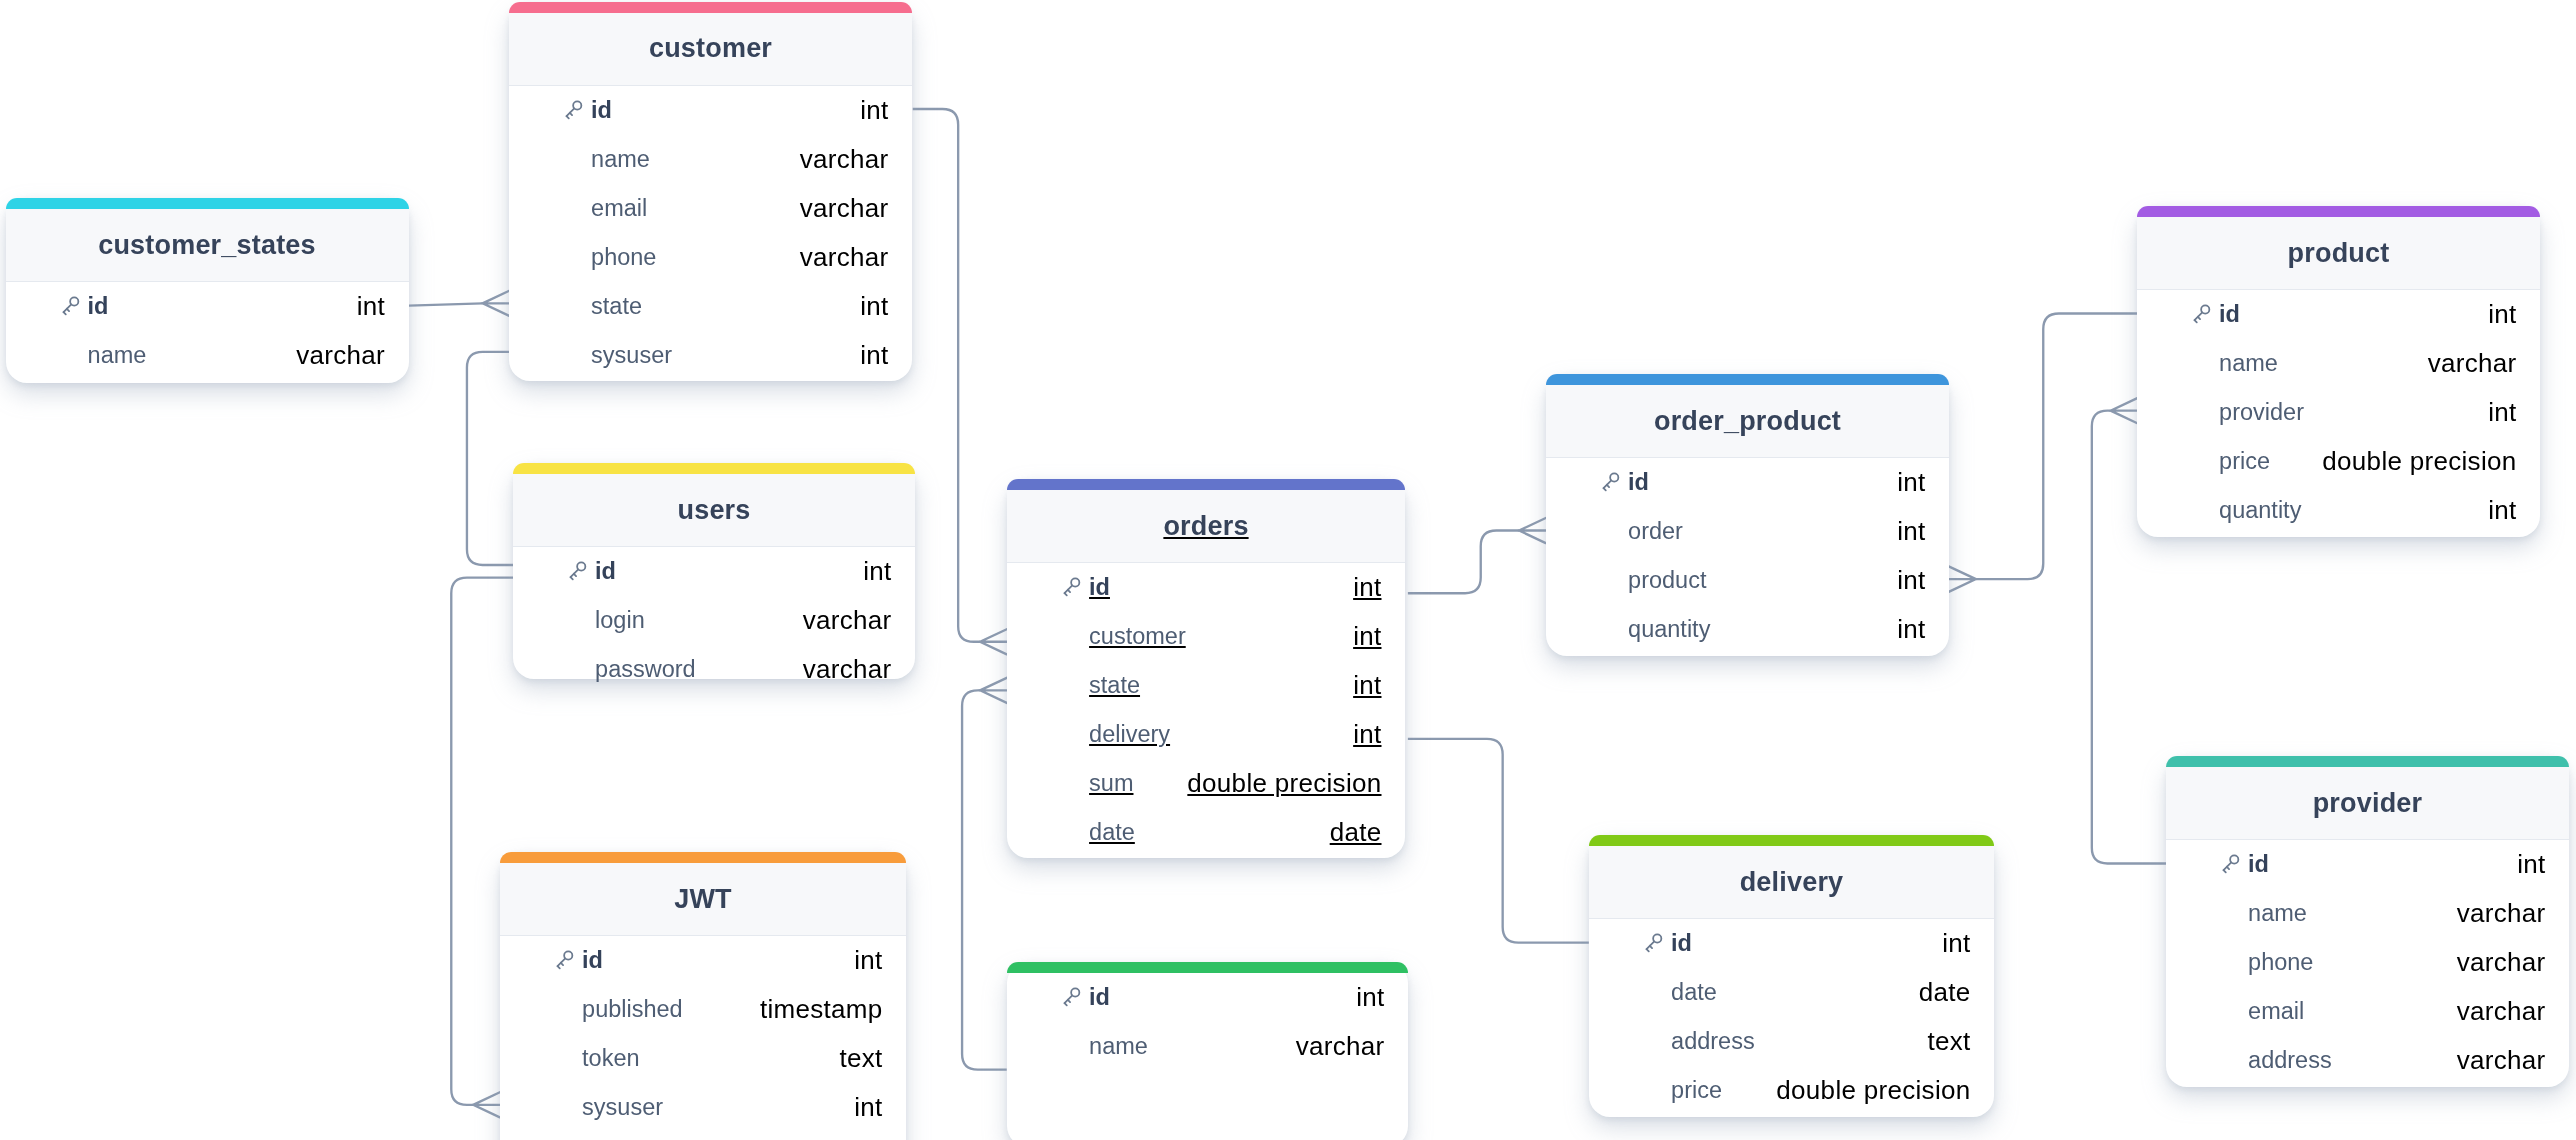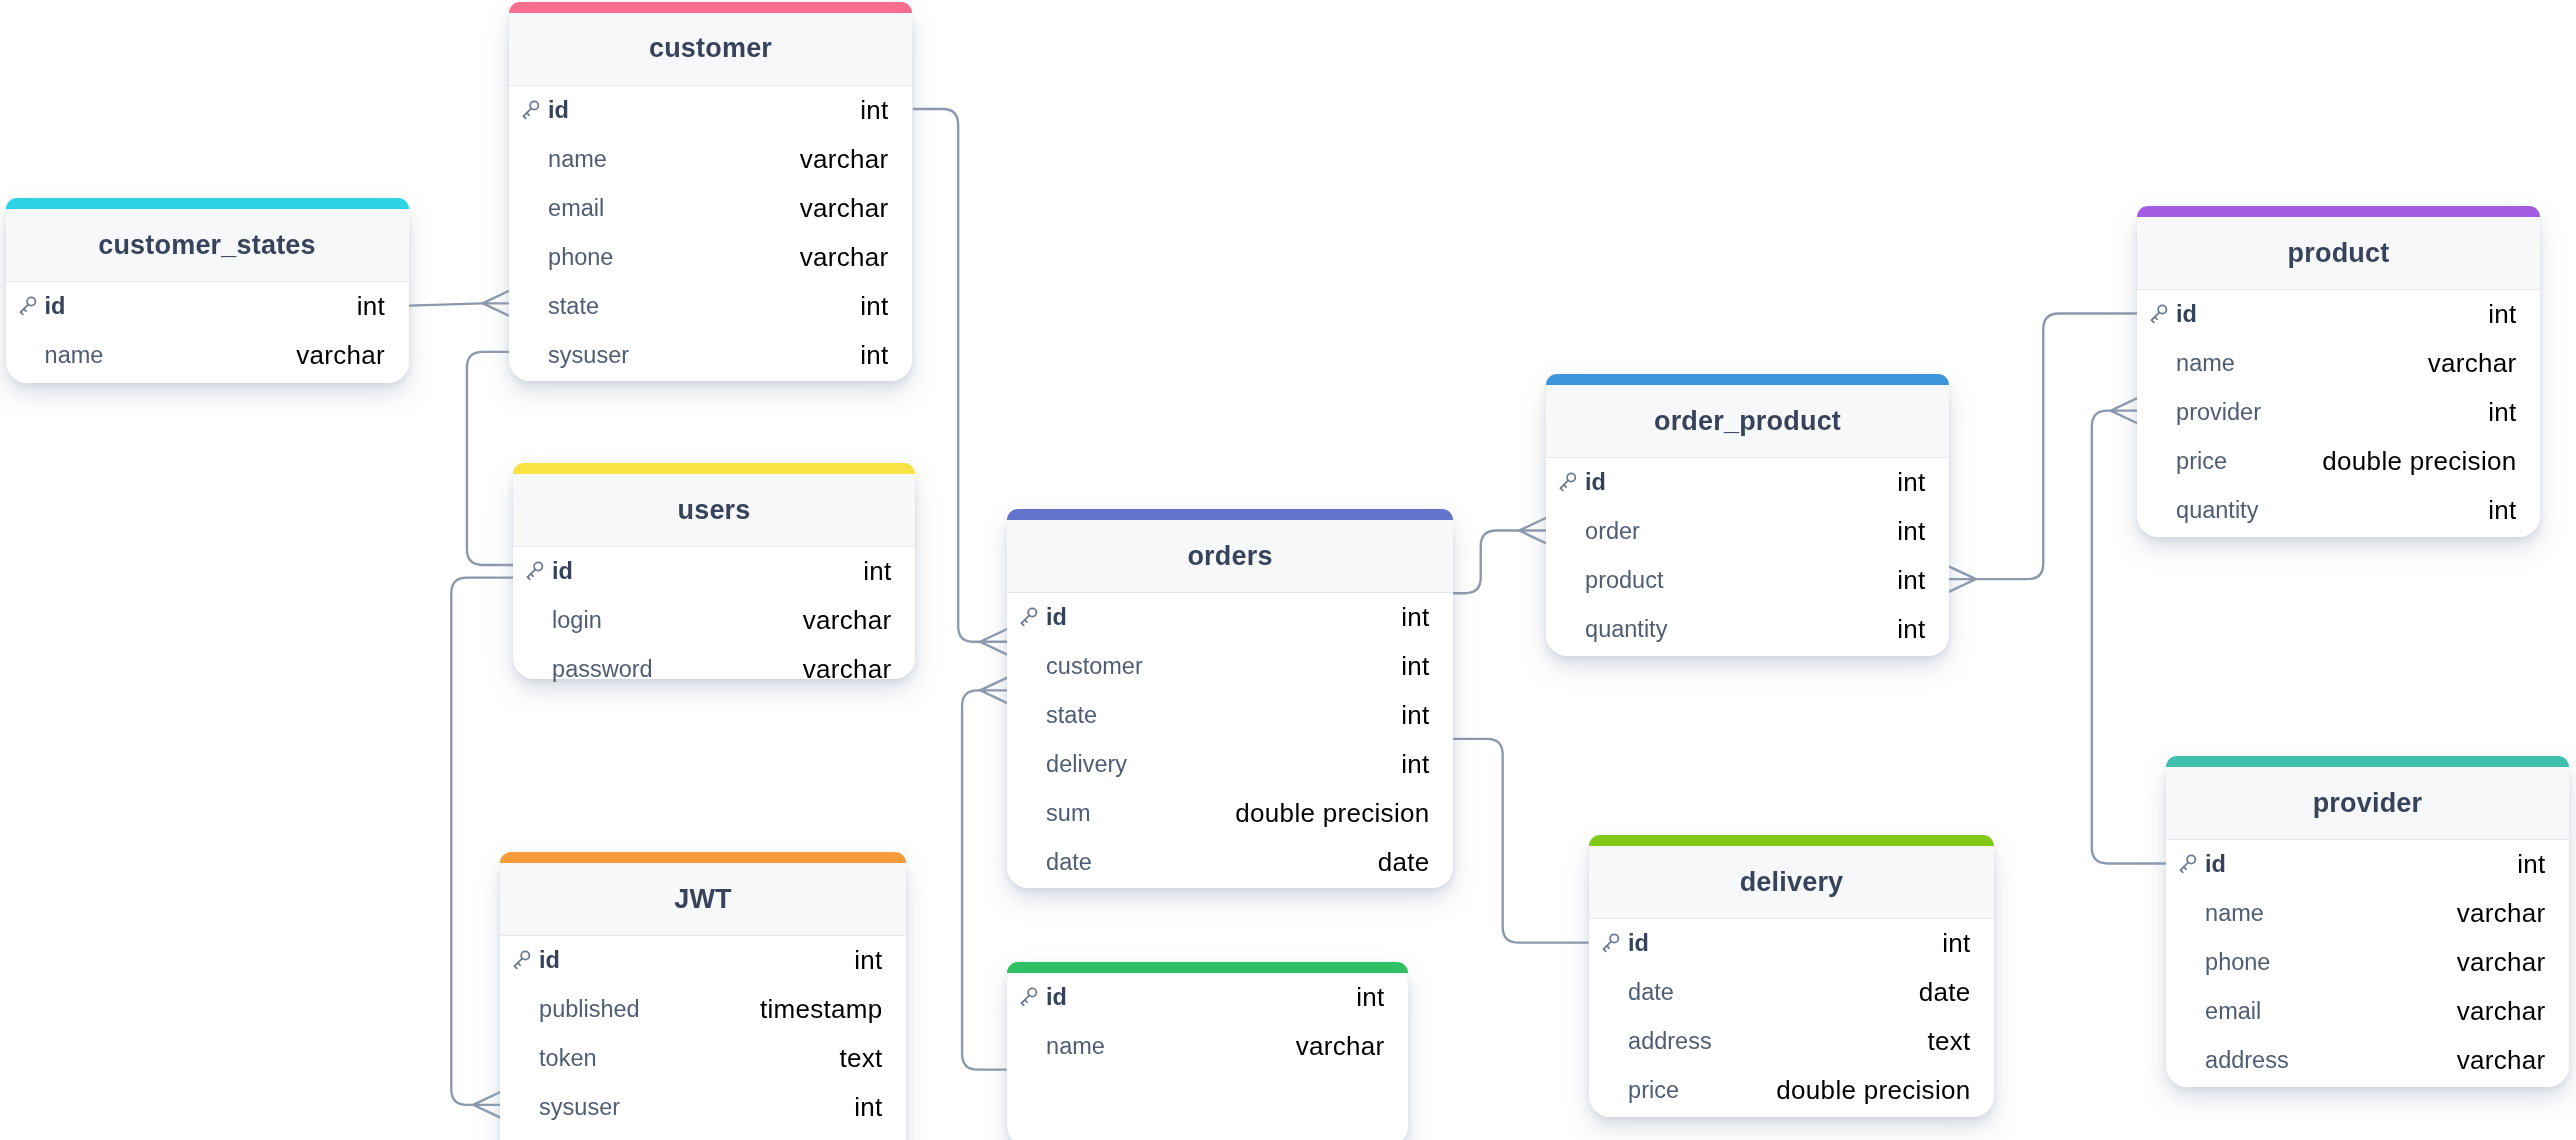--- a/index.html
+++ b/index.html
@@ -11,21 +11,21 @@
   .table-card{
     position:absolute;z-index:2;background:#ffffff;border-radius:21px;
     box-shadow:0 11px 23.5px rgba(148,163,184,0.35),0 2.4px 6.3px rgba(148,163,184,0.22);
   }
   .stripe{height:11px;border-radius:12.5px 12.5px 0 0;}
   .title{
     height:72px;display:flex;align-items:center;justify-content:center;
     background:#f7f8fa;border-bottom:1.6px solid #e5e9ef;
     font-size:27px;font-weight:700;color:#36435a;letter-spacing:0.2px;
   }
-  .rows{padding:0;}
+  .rows{padding:0;margin-left:43px;}
   .row{height:49px;display:flex;align-items:center;padding:0 23.5px 0 9.4px;}
   .keyslot{width:25px;height:25px;margin-right:4.7px;flex:0 0 25px;display:flex;align-items:center;justify-content:center;}
   .keyslot svg{width:25px;height:25px;}
   .fname{font-size:23.5px;color:#4e5d73;}
   .fname.pk{font-weight:700;color:#34425a;}
   .ftype{margin-left:auto;font-size:26px;color:#000000;letter-spacing:0.3px;}
 </style>
 </head>
 <body>
 
@@ -168,21 +168,21 @@
           <span class="fname">token</span>
           <span class="ftype">text</span>
         </div>
         <div class="row">
           <span class="keyslot"></span>
           <span class="fname">sysuser</span>
           <span class="ftype">int</span>
         </div>
       </div>
     </div>
-    <div class="table-card" style="left: 1007px; top: 509px; width: 446px; height: 379px;">
+    <div class="table-card" style="left: 1007px; top: 479px; width: 398px; height: 379px; text-decoration: underline;">
       <div class="stripe" style="background: rgb(99, 116, 203);"></div>
       <div class="title">orders</div>
       <div class="rows">
         <div class="row">
           <span class="keyslot">
             <svg viewBox="0 0 28 28" fill="none" stroke="#6b7a8f" stroke-width="2" stroke-linecap="round" stroke-linejoin="round">
               <circle cx="18.2" cy="8.3" r="4.6"></circle>
               <path d="M14.9 11.6 L6.2 20.3"></path>
               <path d="M9.9 16.6 L12.4 19.1"></path>
               <path d="M6.2 20.3 L8.7 22.8"></path>

